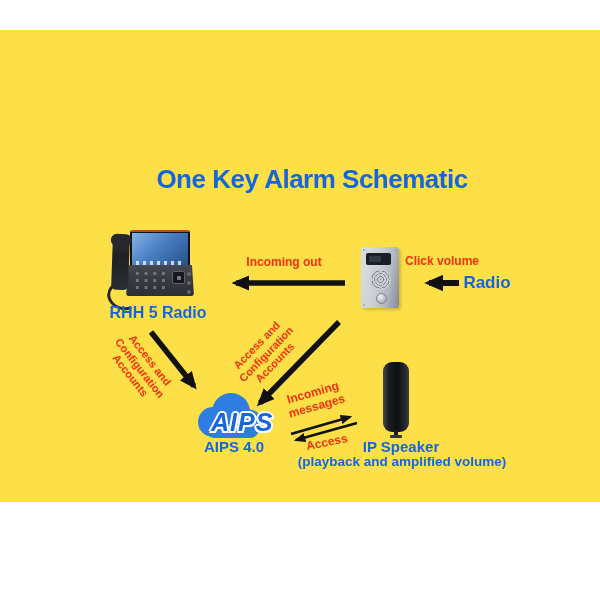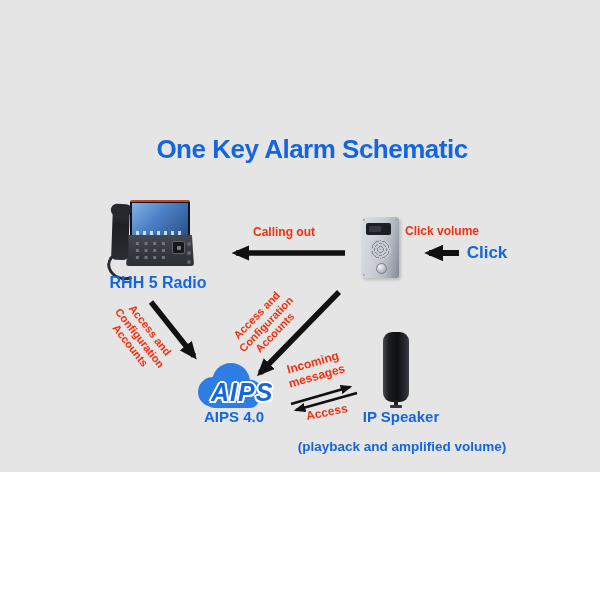--- a/index.html
+++ b/index.html
@@ -1,39 +1,39 @@
 <!DOCTYPE html>
 <html style="--blue: #1565DF; --red: #F3300F; --arrow: #111111; --cloud: #2E7DE2; --logo: #1766DF;"><head>
 <meta charset="utf-8">
 <style>
   html,body{margin:0;padding:0;background:#ffffff;}
   .stage{
     position:relative;width:600px;height:472px;overflow:hidden;
-    background:#e5e5e5;font-family:"Liberation Sans",sans-serif;
+    background:#fde047;font-family:"Liberation Sans",sans-serif;margin-top:30px;
   }
   
   .lbl{
     position:absolute;font-weight:bold;white-space:nowrap;
     transform:translate(-50%,-50%);line-height:1.15;text-align:center;
   }
   .blue{color:var(--blue);}
   .red{color:var(--red);}
   .lbl-title{left:312px;top:150px;font-size:26px;font-weight:800;letter-spacing:-0.5px;}
   .lbl-radio{left:158px;top:283px;font-size:16px;}
   .lbl-intercom{left:398px;top:289px;font-size:16px;}
   .lbl-user{left:487px;top:253px;font-size:17px;}
   .lbl-calling{left:284px;top:233px;font-size:12px;}
   .lbl-click{left:442px;top:232px;font-size:12px;}
   .lbl-access-left{left:140px;top:338px;font-size:11px;transform:translate(-50%,-50%) rotate(52deg);}
   .lbl-access-mid{left:266px;top:324px;font-size:11px;transform:translate(-50%,-50%) rotate(-46deg);}
   .lbl-incoming{left:315px;top:370px;font-size:12px;transform:translate(-50%,-50%) rotate(-16deg);}
   .lbl-access-sm{left:327px;top:413px;font-size:12px;transform:translate(-50%,-50%) rotate(-11deg);}
   .lbl-aips40{left:234px;top:417px;font-size:15px;}
   .lbl-speaker{left:401px;top:417px;font-size:15px;text-align:center;}
-  .lbl-speaker-sub{left:402px;top:447px;font-size:13.5px;}
+  .lbl-speaker-sub{left:402px;top:432px;font-size:13.5px;}
   .lbl .ln{display:block;}
   
   .logo-aips{
     position:absolute;left:211px;top:380px;font-size:25px;line-height:1;
     font-style:italic;font-weight:800;letter-spacing:1px;color:var(--logo);
     text-shadow:-2px 0 0 #fff,2px 0 0 #fff,0 -2px 0 #fff,0 2px 0 #fff,
                 -1.5px -1.5px 0 #fff,1.5px 1.5px 0 #fff,-1.5px 1.5px 0 #fff,1.5px -1.5px 0 #fff;
   }
   
   .arrows{position:absolute;left:0;top:0;width:600px;height:600px;}
@@ -144,26 +144,26 @@
   </svg>
   <div class="logo-aips">AIPS</div>
 
   <div class="speaker">
     <div class="s-body"></div>
     <div class="s-foot"></div>
     <div class="s-base"></div>
   </div>
 
   <div class="lbl blue lbl-radio">RHH 5 Radio</div>
-  <div class="lbl blue lbl-user">Click</div>
+  <div class="lbl blue lbl-user">Radio</div>
   <div class="lbl blue lbl-aips40">AIPS 4.0</div>
   <div class="lbl blue lbl-speaker">IP Speaker</div>
   <div class="lbl blue lbl-speaker-sub">(playback and amplified volume)</div>
 
-  <div class="lbl red lbl-calling">Calling out</div>
+  <div class="lbl red lbl-calling">Incoming out</div>
   <div class="lbl red lbl-click">Click volume</div>
 
   <div class="lbl red lbl-access-left">
     <span class="ln">Access and</span>
     <span class="ln">Configuration</span>
     <span class="ln">Accounts</span>
   </div>
 
   <div class="lbl red lbl-access-mid">
     <span class="ln">Access and</span>

